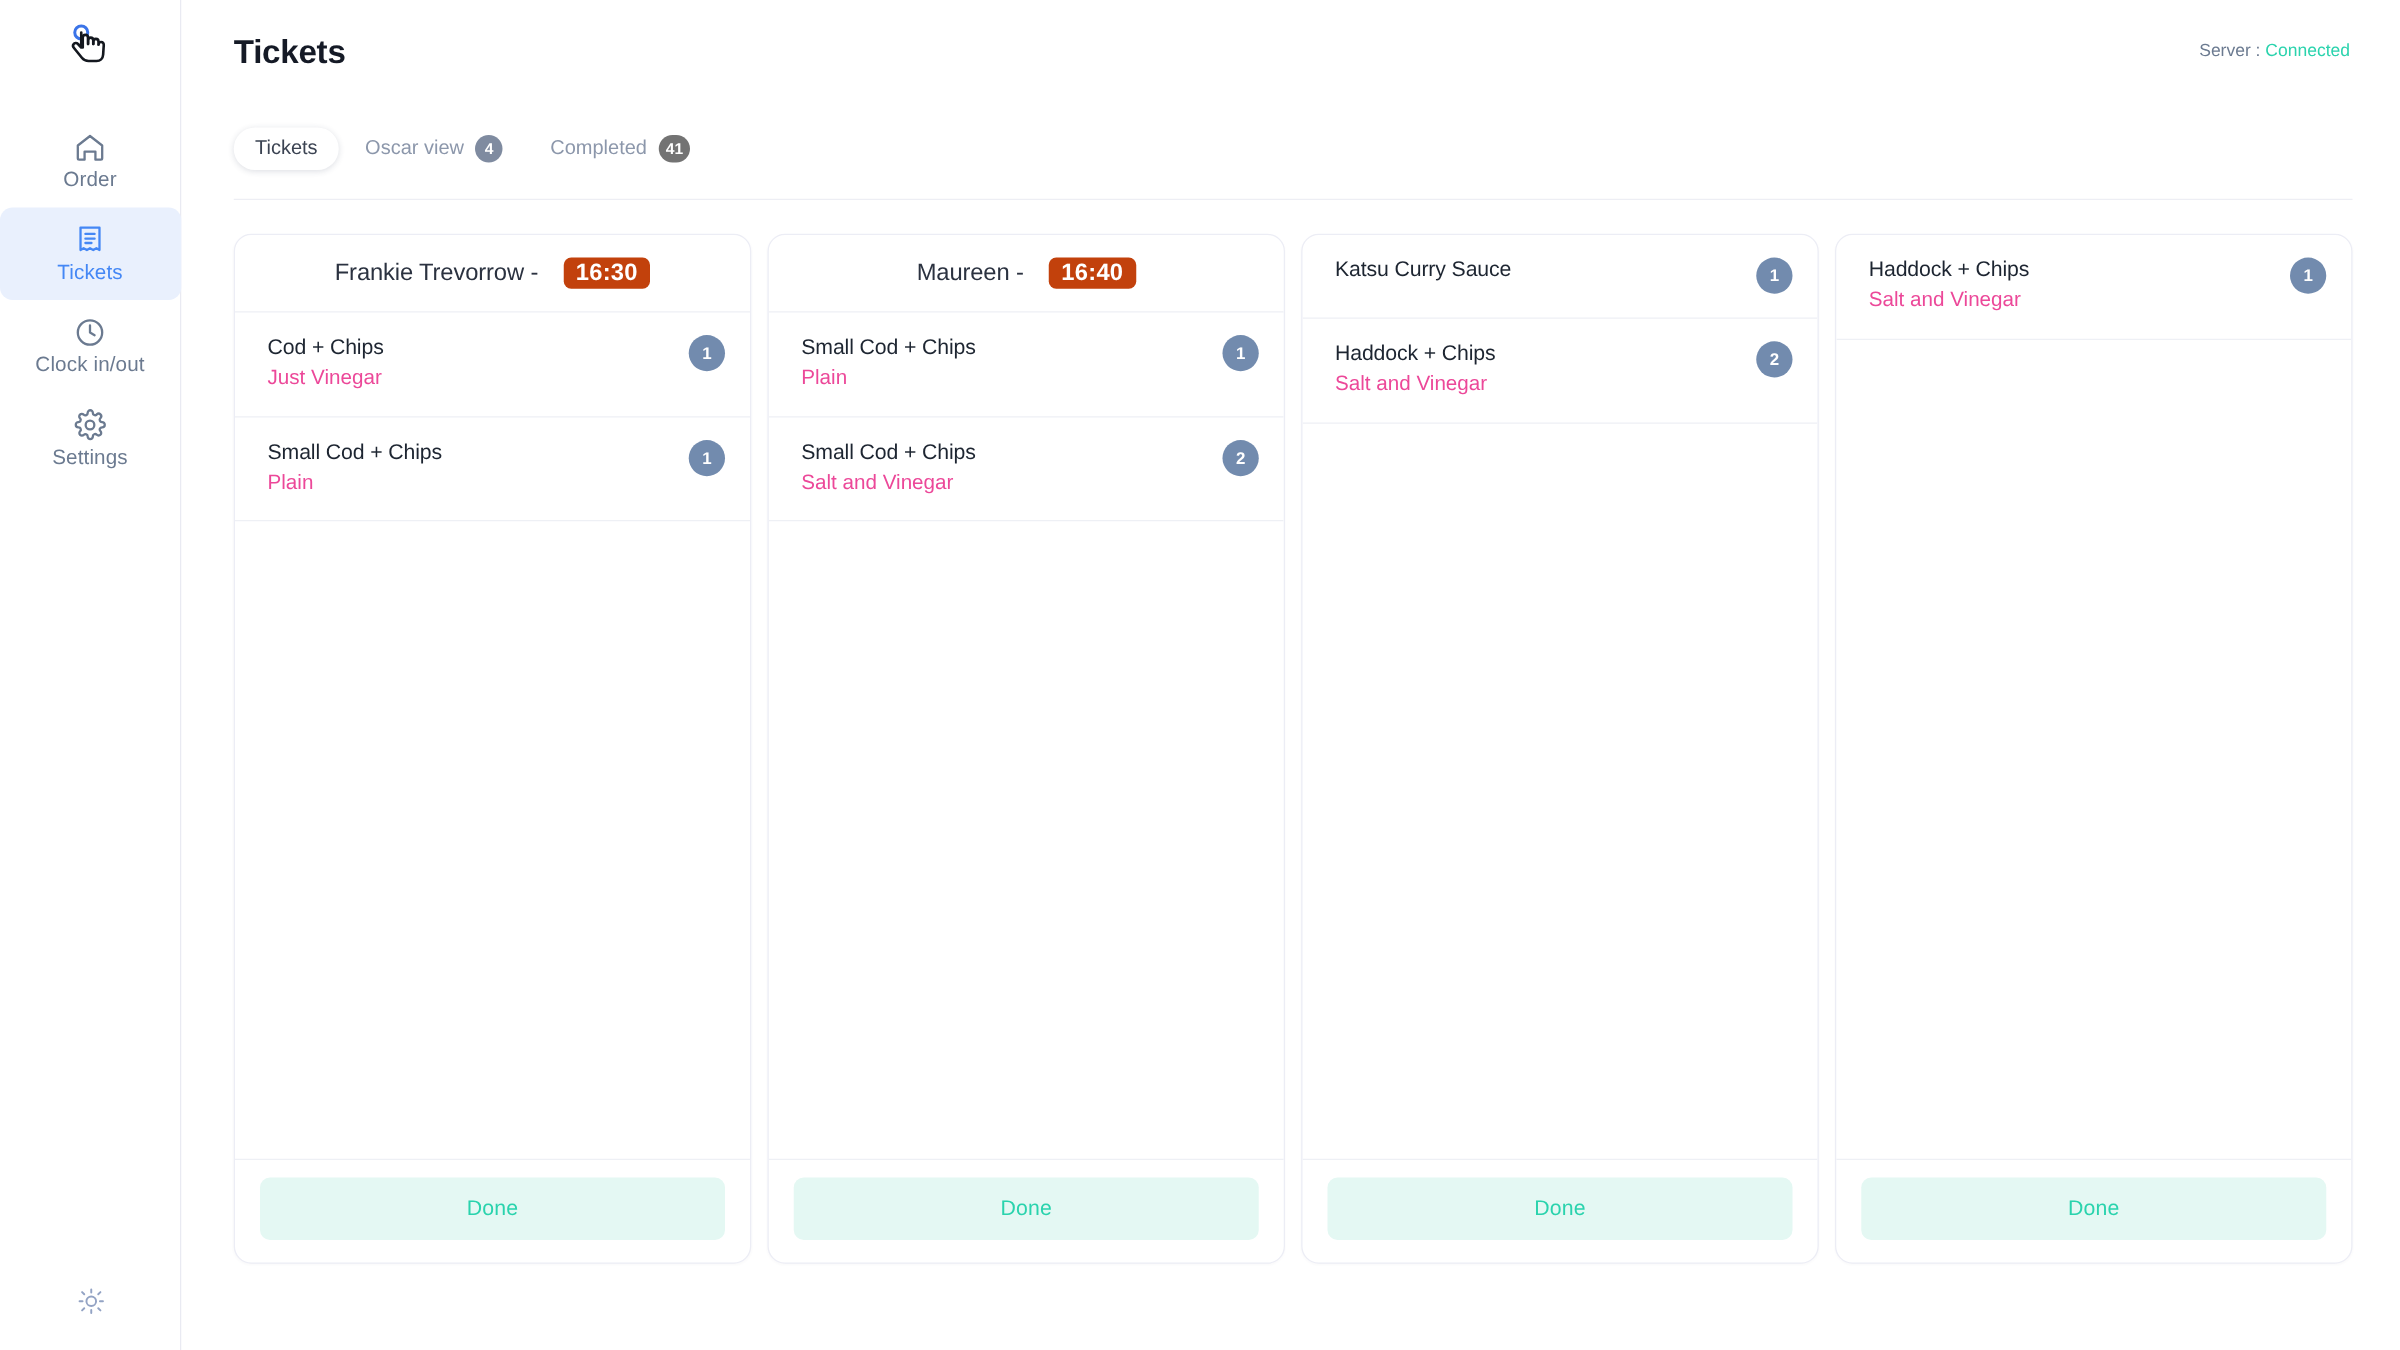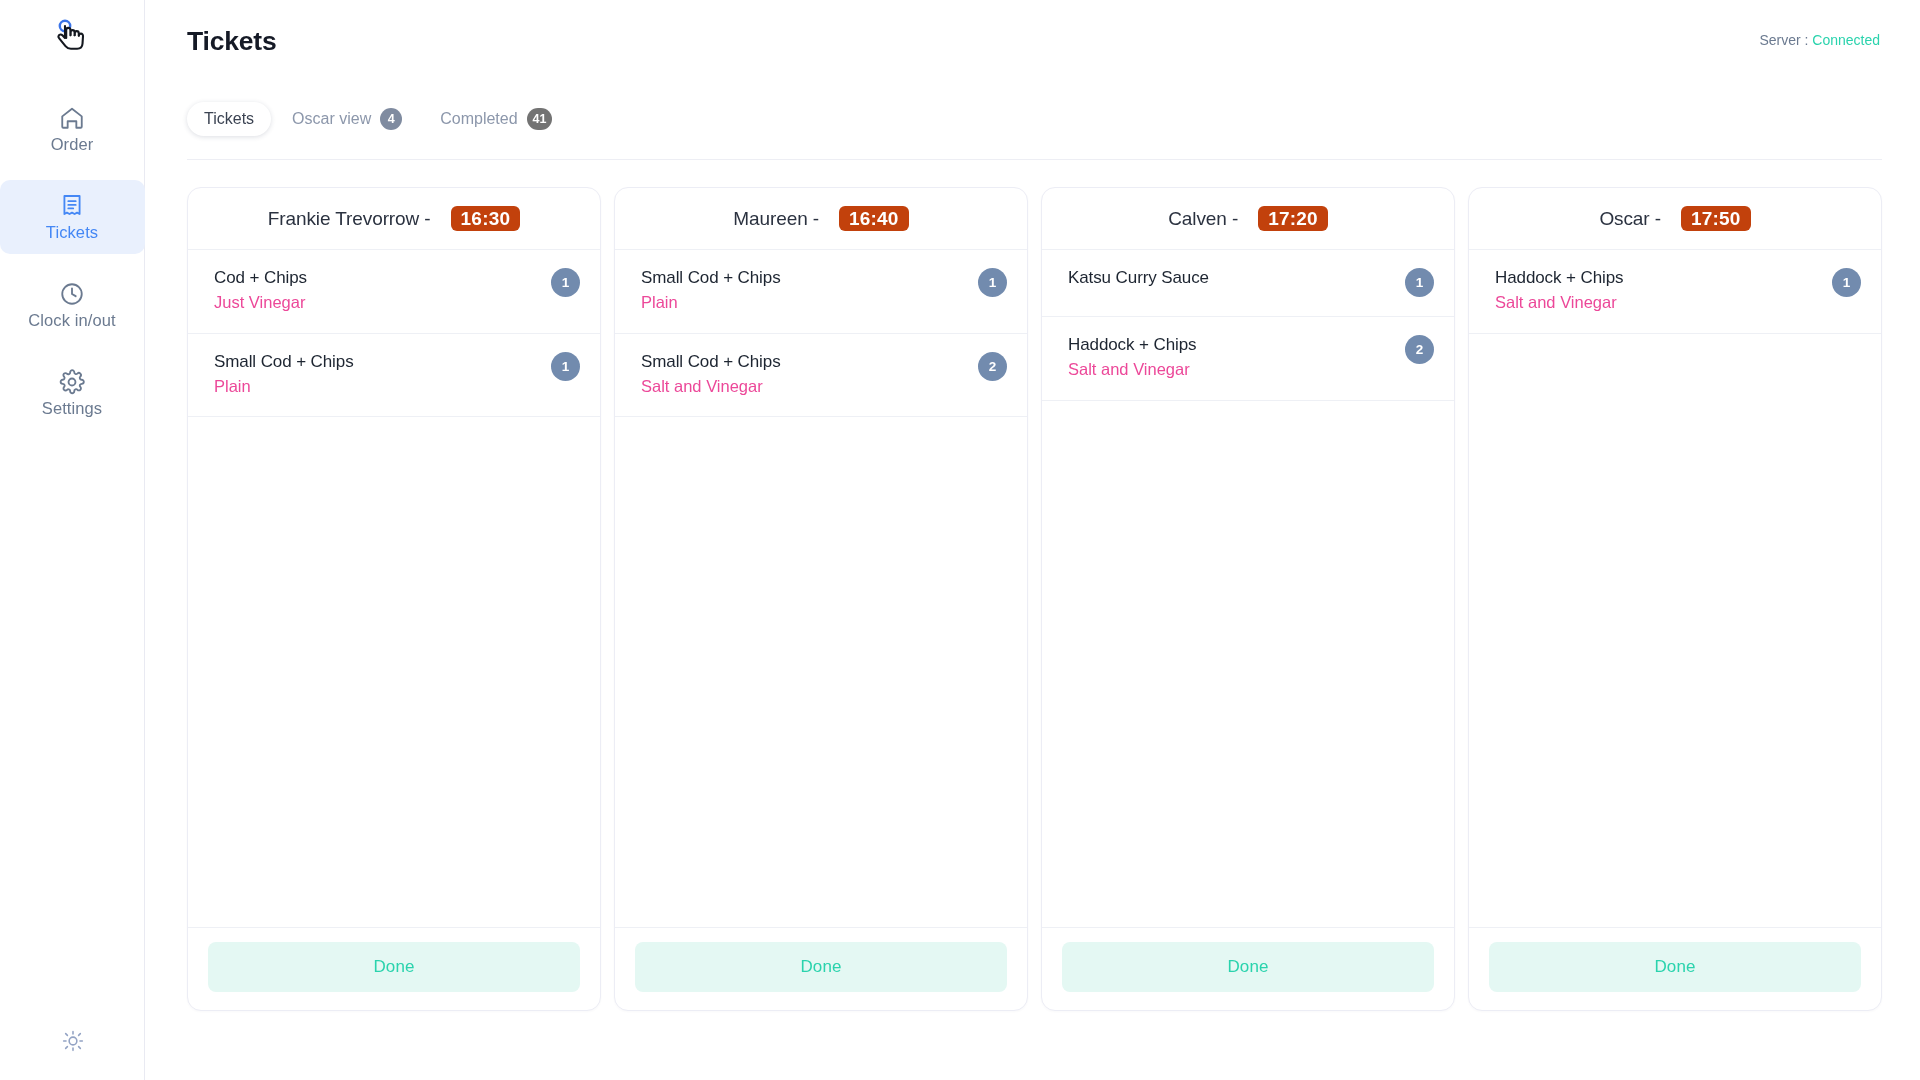--- a/index.html
+++ b/index.html
@@ -44,21 +44,20 @@
     align-items: center;
     justify-content: center;
     margin-bottom: 26px;
   }
 
   .nav {
     width: 100%;
     display: flex;
     flex-direction: column;
     align-items: center;
-    gap: 14px;
   }
 
   .nav-item {
     width: 145px;
     height: 74px;
     display: flex;
     flex-direction: column;
     align-items: center;
     justify-content: center;
     gap: 5px;
@@ -449,24 +448,20 @@
             </div>
             <div class="item-qty">2</div>
           </div>
         </div>
         <div class="card-footer">
           <button class="done-button">Done</button>
         </div>
       </section>
 
       <section class="ticket-card">
-        <header class="ticket-head">
-          <span class="ticket-customer">Calven -</span>
-          <span class="ticket-time">17:20</span>
-        </header>
         <div class="items">
           <div class="item-row">
             <div class="item-text">
               <div class="item-name">Katsu Curry Sauce</div>
 
             </div>
             <div class="item-qty">1</div>
           </div>
           <div class="item-row">
             <div class="item-text">
@@ -475,24 +470,20 @@
             </div>
             <div class="item-qty">2</div>
           </div>
         </div>
         <div class="card-footer">
           <button class="done-button">Done</button>
         </div>
       </section>
 
       <section class="ticket-card">
-        <header class="ticket-head">
-          <span class="ticket-customer">Oscar -</span>
-          <span class="ticket-time">17:50</span>
-        </header>
         <div class="items">
           <div class="item-row">
             <div class="item-text">
               <div class="item-name">Haddock + Chips</div>
               <div class="item-note">Salt and Vinegar</div>
             </div>
             <div class="item-qty">1</div>
           </div>
         </div>
         <div class="card-footer">

